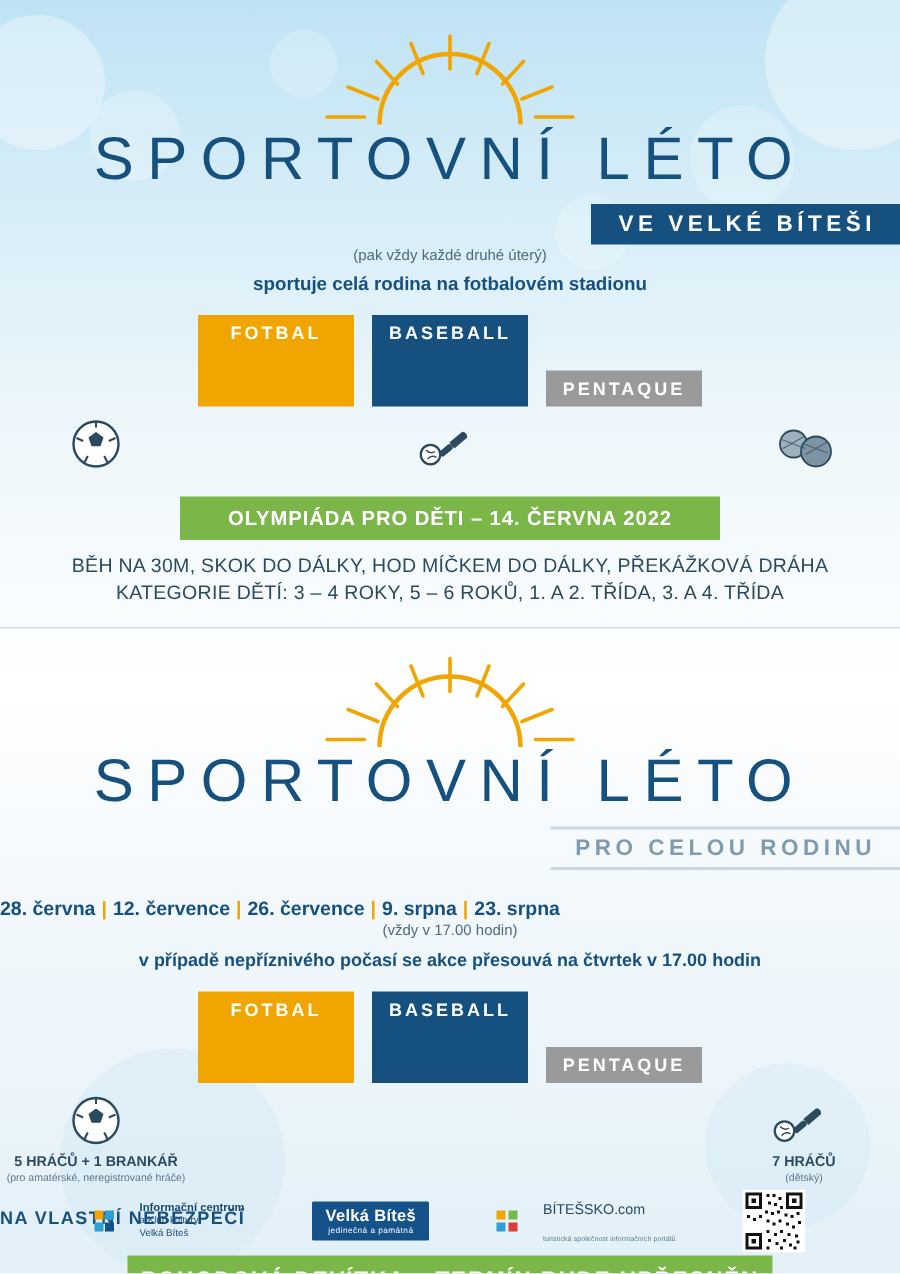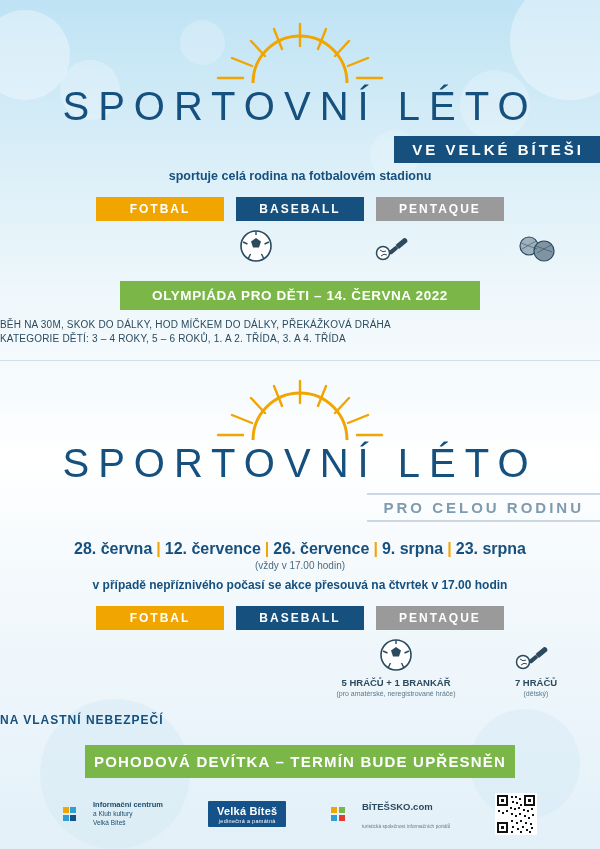--- a/index.html
+++ b/index.html
@@ -86,35 +86,35 @@
   }
 
   
   .tabs {
     display: flex;
     justify-content: center;
     gap: 12px;
     margin-top: 14px;
   }
   .tab {
-    width: 128px;
+    width: 104px;
     text-align: center;
     color: #fff;
     font-size: 12px;
     font-weight: bold;
     letter-spacing: 2px;
     padding: 5px 0;
   }
   .tab.fotbal { background: #f0a500; }
   .tab.baseball { background: #15507e; }
-  .tab.pentaque { background: #9a9a9a; }
+  .tab.pentaque { background: #9a9a9a; margin-top: 37px; }
 
   .icons {
     display: flex;
-    justify-content: flex-end;
+    justify-content: space-between;
     gap: 12px;
     margin-top: 8px;
   }
   .icon-cell { width: 128px; display: flex; flex-direction: column; align-items: center; }
   .icon-cell svg { display: block; }
 
   .cap { text-align: center; color: #2b4a5e; font-size: 9.5px; font-weight: bold; margin-top: 5px; }
   .cap small { display: block; font-size: 7px; font-weight: normal; color: #5d7889; margin-top: 2px; }
 
   
@@ -124,32 +124,31 @@
     background: #7ab648;
     color: #fff;
     text-align: center;
     font-weight: bold;
     font-size: 13.5px;
     letter-spacing: 0.6px;
     padding: 7px 0;
   }
   .green-band.wide { width: 430px; font-size: 15px; letter-spacing: 1.2px; padding: 8px 0; }
 
-  .smallline { text-align: left; color: #2b4a5e; font-size: 10px; letter-spacing: 0.2px; margin-top: 9px; }
+  .smallline { text-align: center; color: #2b4a5e; font-size: 13px; letter-spacing: 0.2px; margin-top: 9px; }
   .smallline.second { margin-top: 3px; }
 
   
   .divider { width: 100%; height: 1px; background: #cfe0ea; margin-top: 16px; }
 
   
   .dates {
-    text-align: center;
     color: #15507e;
     font-weight: bold;
-    font-size: 16px;
+    font-size: 13px;
     margin-top: 18px;
   }
   .dates .bar { color: #f0a500; padding: 0 4px; font-weight: bold; }
   .warn { text-align: center; color: #15507e; font-weight: bold; font-size: 12px; margin-top: 7px; }
 
   .risk { text-align: left; color: #15507e; font-weight: bold; font-size: 12px; letter-spacing: 1px; margin-top: 16px; }
 
   
   .footer {
     position: absolute;
@@ -164,21 +163,21 @@
   .logo-txt { font-size: 6.5px; color: #20506f; line-height: 1.35; }
   .logo-txt b { font-size: 7.5px; display: block; color: #1b4a6b; }
   .sq { width: 5px; height: 5px; display: inline-block; }
   .logo-ic-grid { display: grid; grid-template-columns: 6px 6px; grid-gap: 1.5px; }
   .vb-logo {
     background: #16528a; color: #fff; text-align: center;
     padding: 4px 9px 3px; border-radius: 1px;
   }
   .vb-logo .t1 { font-size: 11px; font-weight: bold; letter-spacing: 0.2px; }
   .vb-logo .t2 { font-size: 5.5px; letter-spacing: 0.3px; margin-top: 1px; }
-  .bit-txt { font-size: 9.5px; font-weight: bold; color: #2b4a5e; }
+  .bit-txt { font-size: 9.5px; font-weight: normal; color: #2b4a5e; }
   .bit-sub { font-size: 4.6px; color: #5d7889; letter-spacing: 0.1px; }
   .qr { width: 42px; height: 42px; }
 </style>
 </head>
 <body>
 
 <div class="poster">
   <div class="bokeh b1"></div>
   <div class="bokeh b2"></div>
   <div class="bokeh b3"></div>
@@ -207,20 +206,21 @@
           <path d="M103 61 A47 47 0 0 1 197 61" fill="none" stroke="#f0a500" stroke-width="3"></path>
         </svg>
       </div>
 
       <div class="headline">SPORTOVNÍ LÉTO</div>
 
       <div class="subbar">
         <span>VE VELKÉ BÍTEŠI</span>
       </div>
 
+      <div class="note">(pak vždy každé druhé úterý)</div>
       <div class="subtitle">sportuje celá rodina na fotbalovém stadionu</div>
 
       <div class="tabs">
         <div class="tab fotbal">FOTBAL</div>
         <div class="tab baseball">BASEBALL</div>
         <div class="tab pentaque">PENTAQUE</div>
       </div>
 
       <div class="icons">
         <div class="icon-cell">

